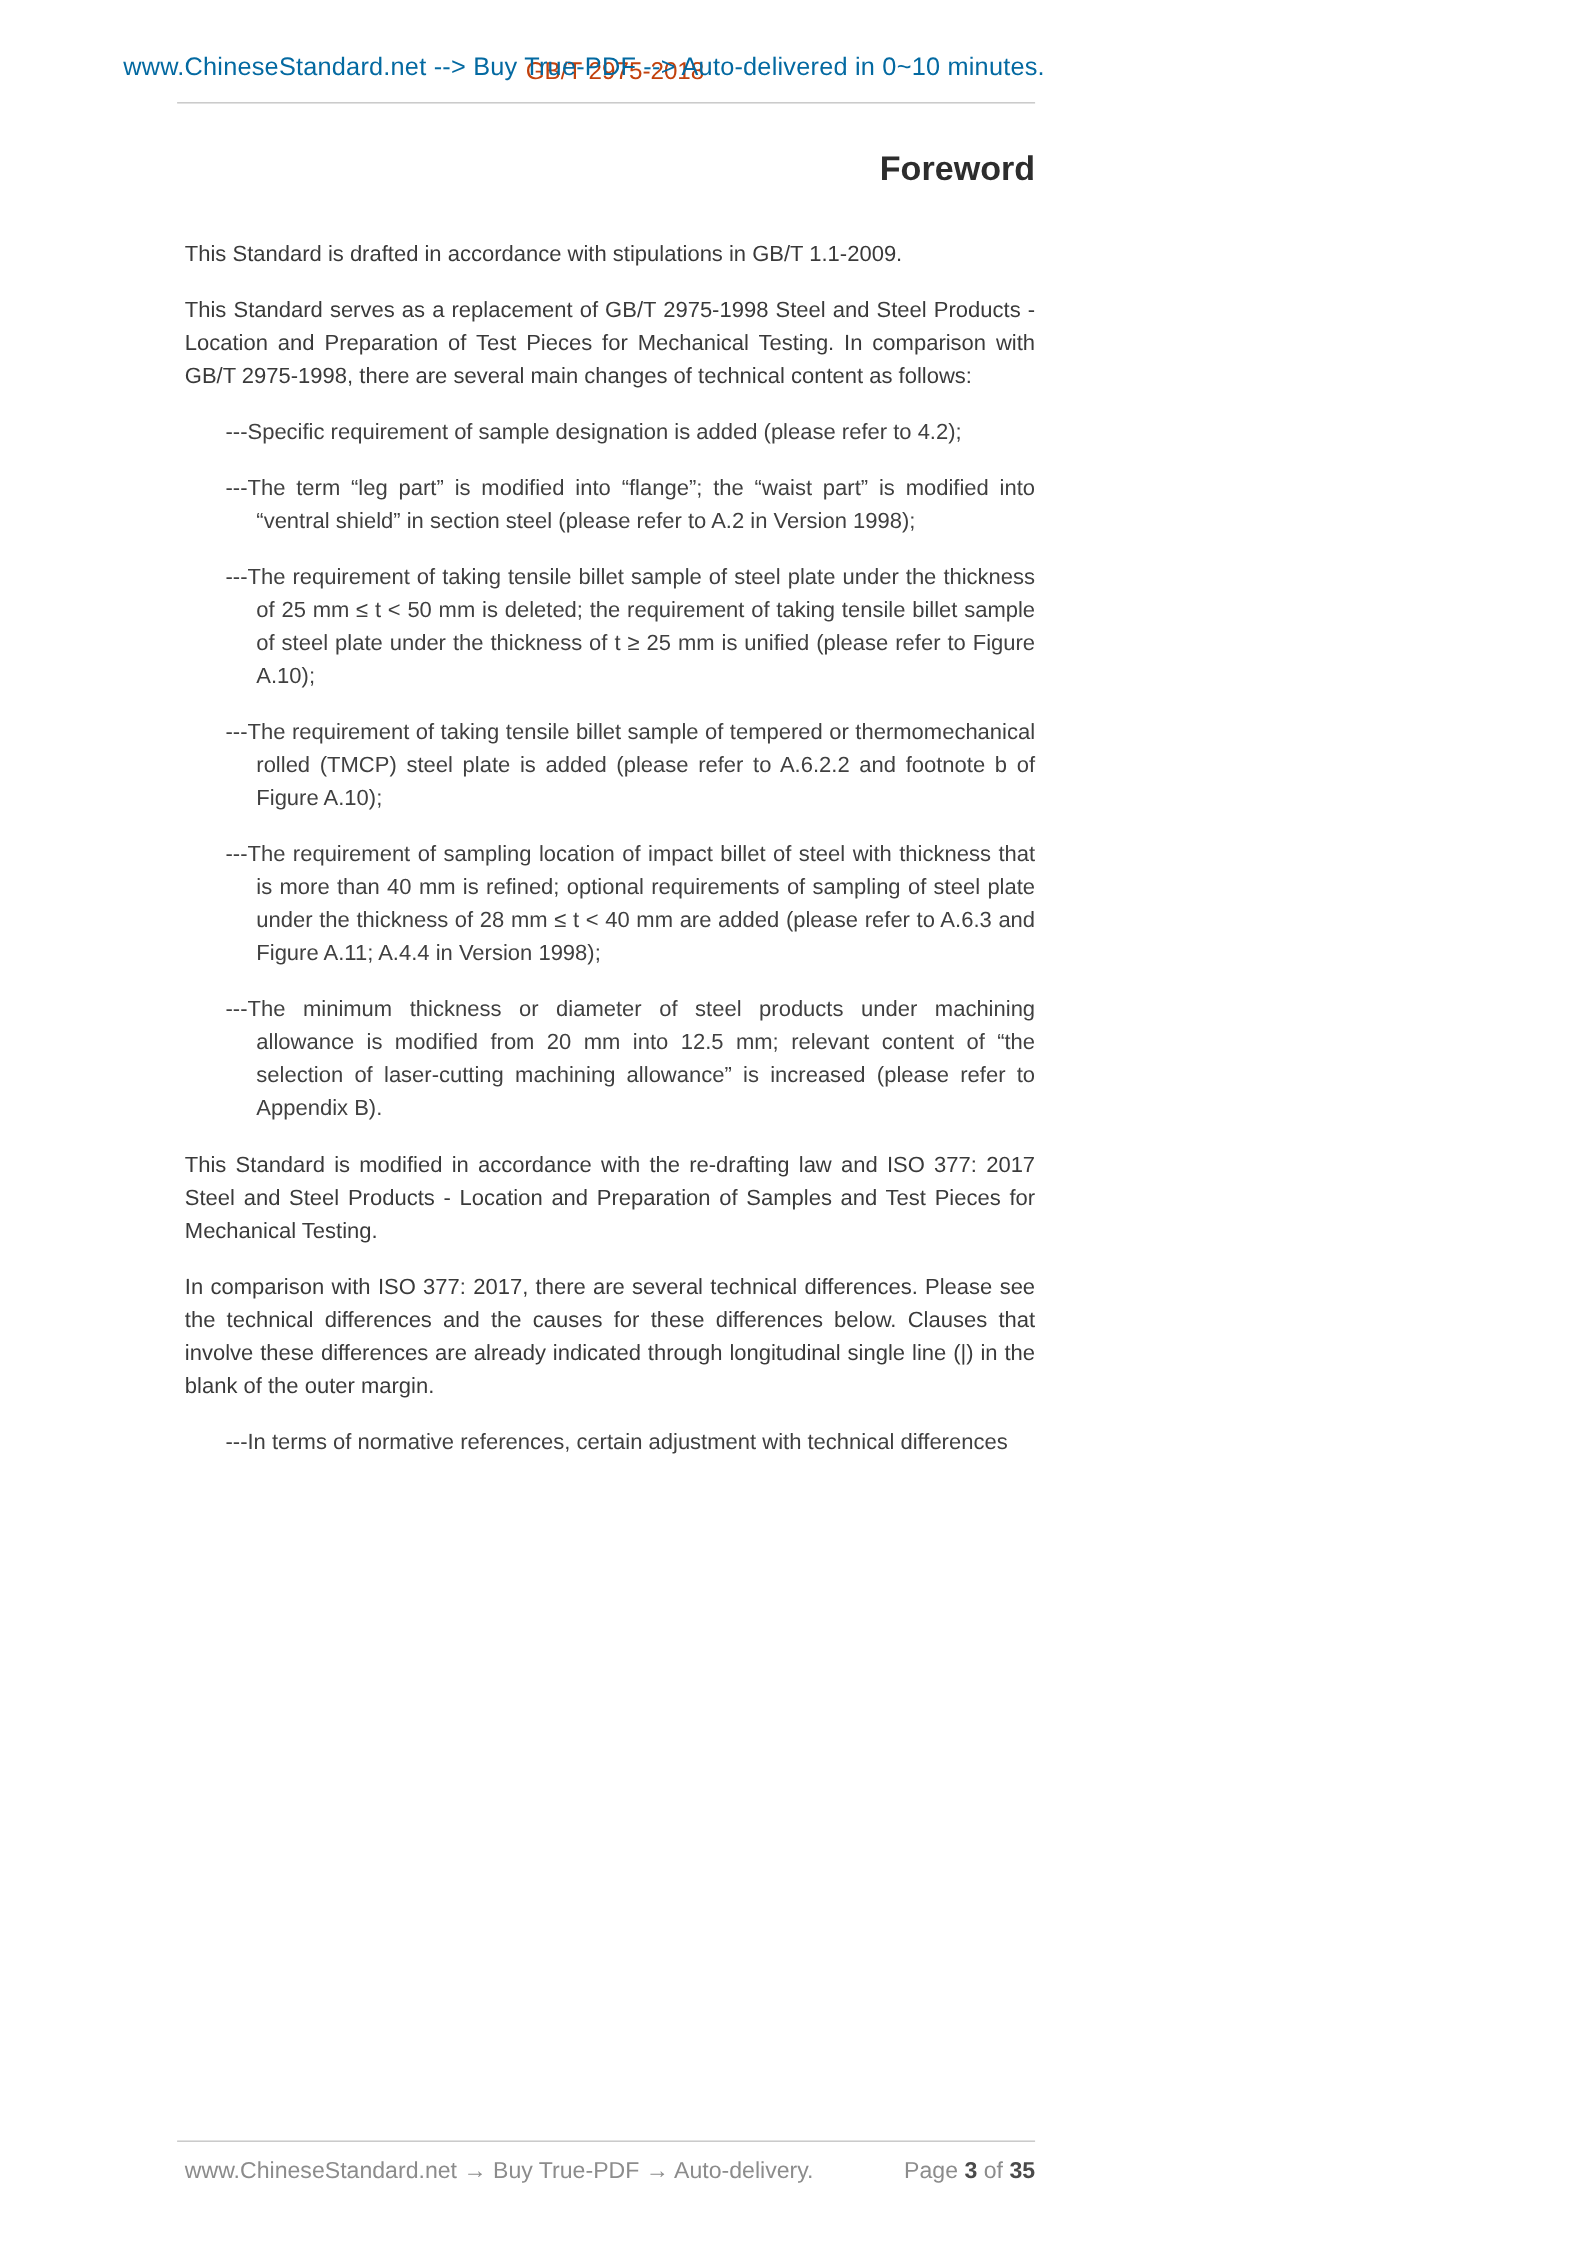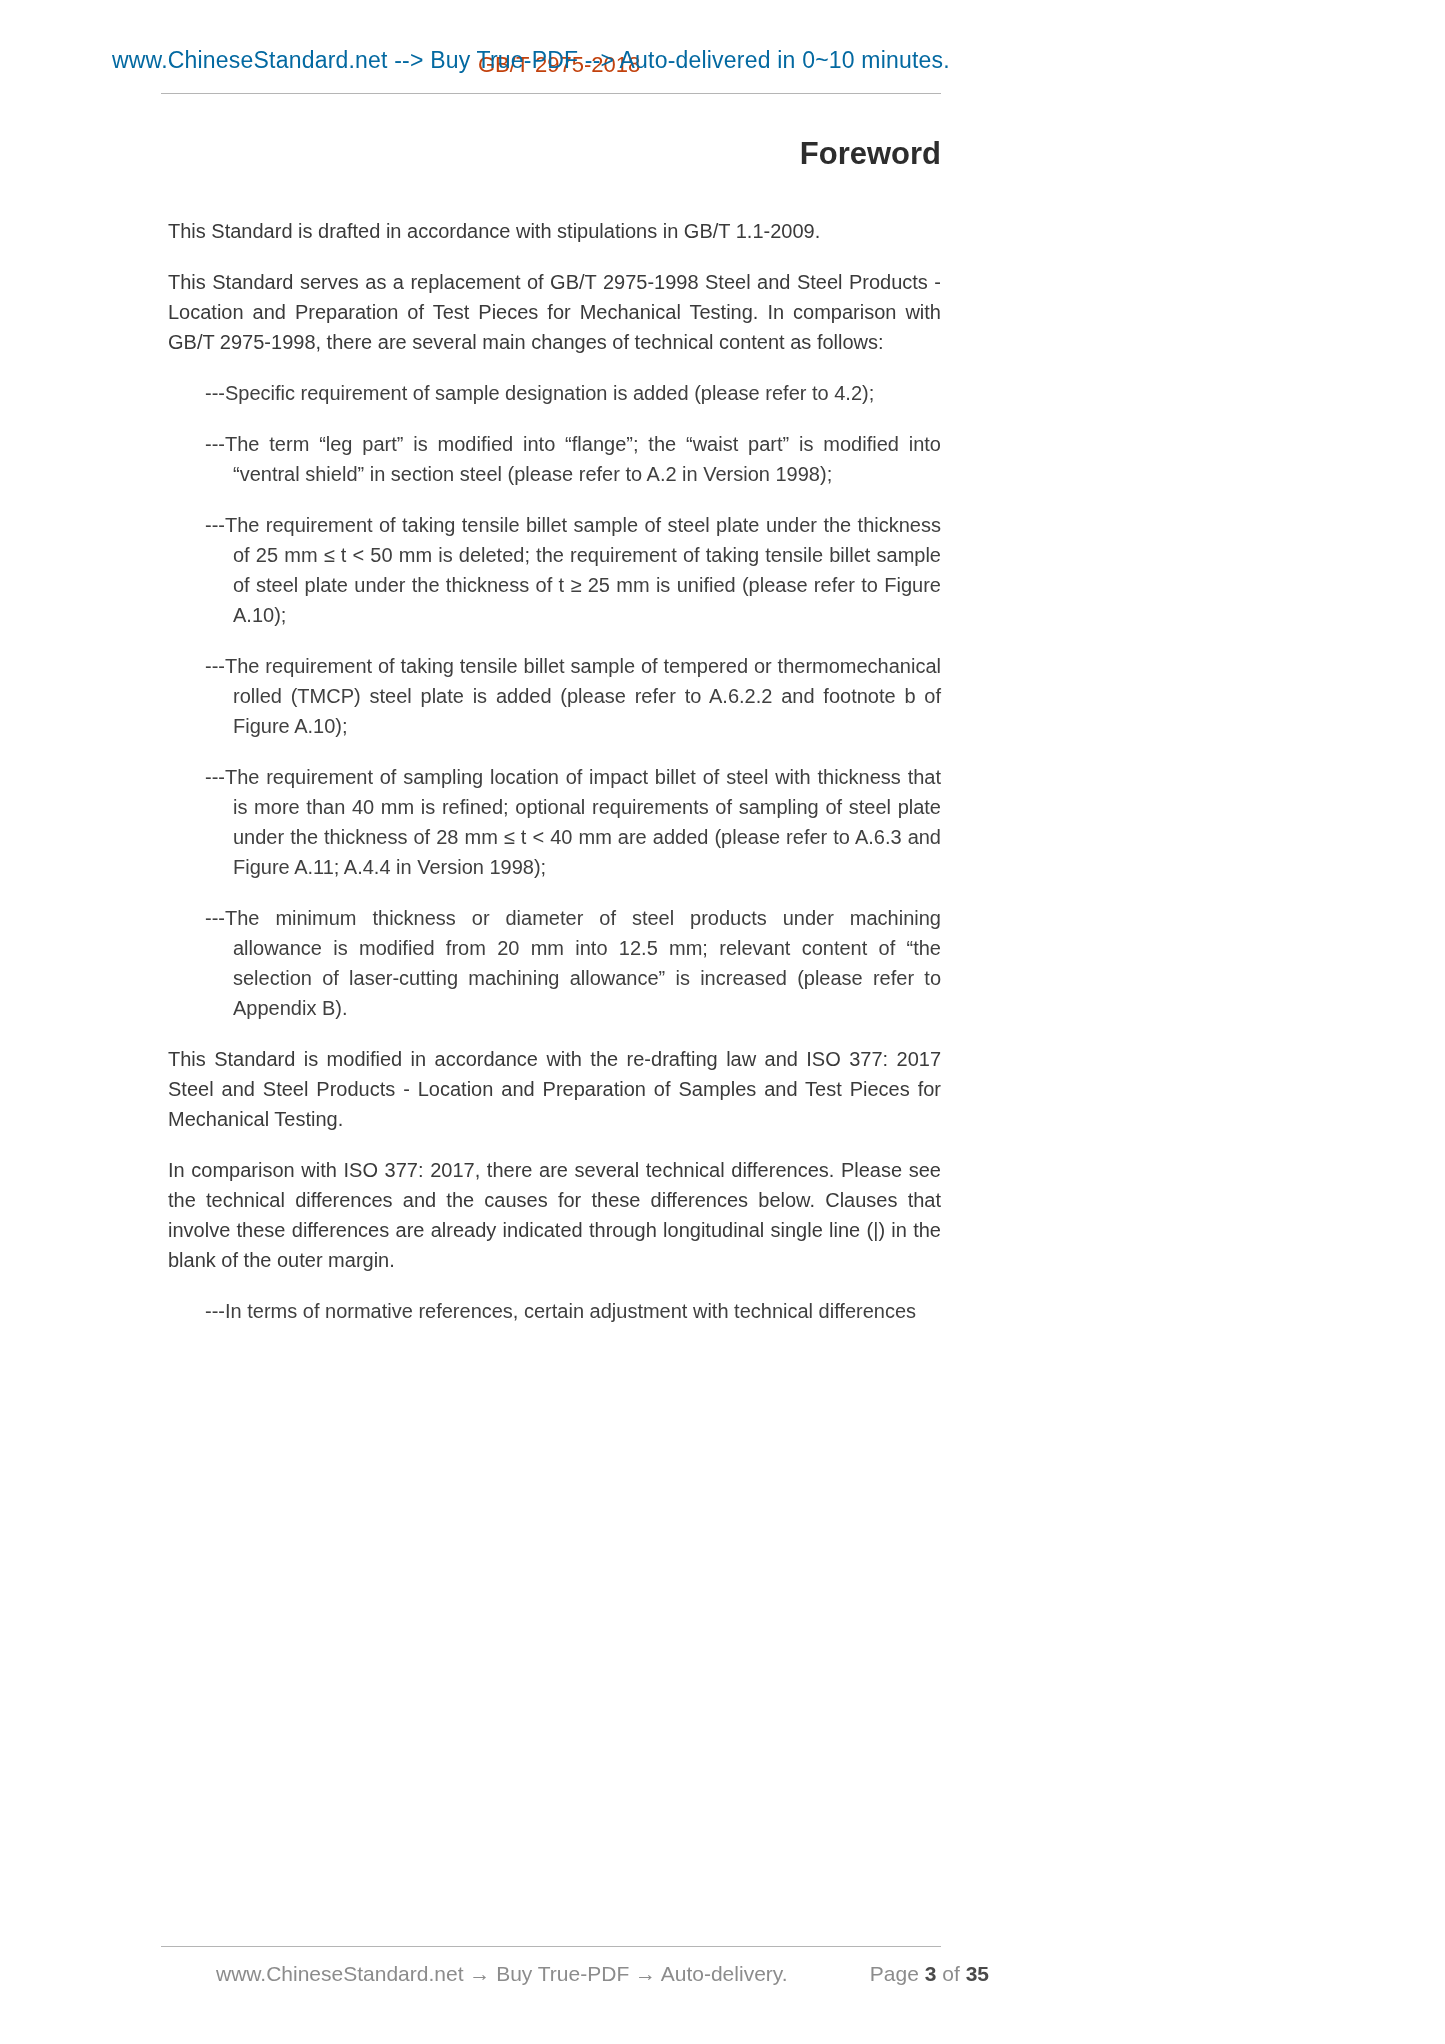--- a/index.html
+++ b/index.html
@@ -75,21 +75,20 @@
   .footer {
     position: absolute;
     left: 168px;
     top: 1962px;
     width: 773px;
     display: flex;
     justify-content: space-between;
     align-items: baseline;
     font-size: 21px;
     color: #8c8c8c;
-    margin-left: 48px;
   }
   .footer-left span { color: #8c8c8c; }
   .footer-left .site { cursor: pointer; }
   .footer-right span { color: #8c8c8c; }
   .page-num {
     font-weight: bold;
     color: #4a4a4a !important;
   }
 </style>
 </head>

